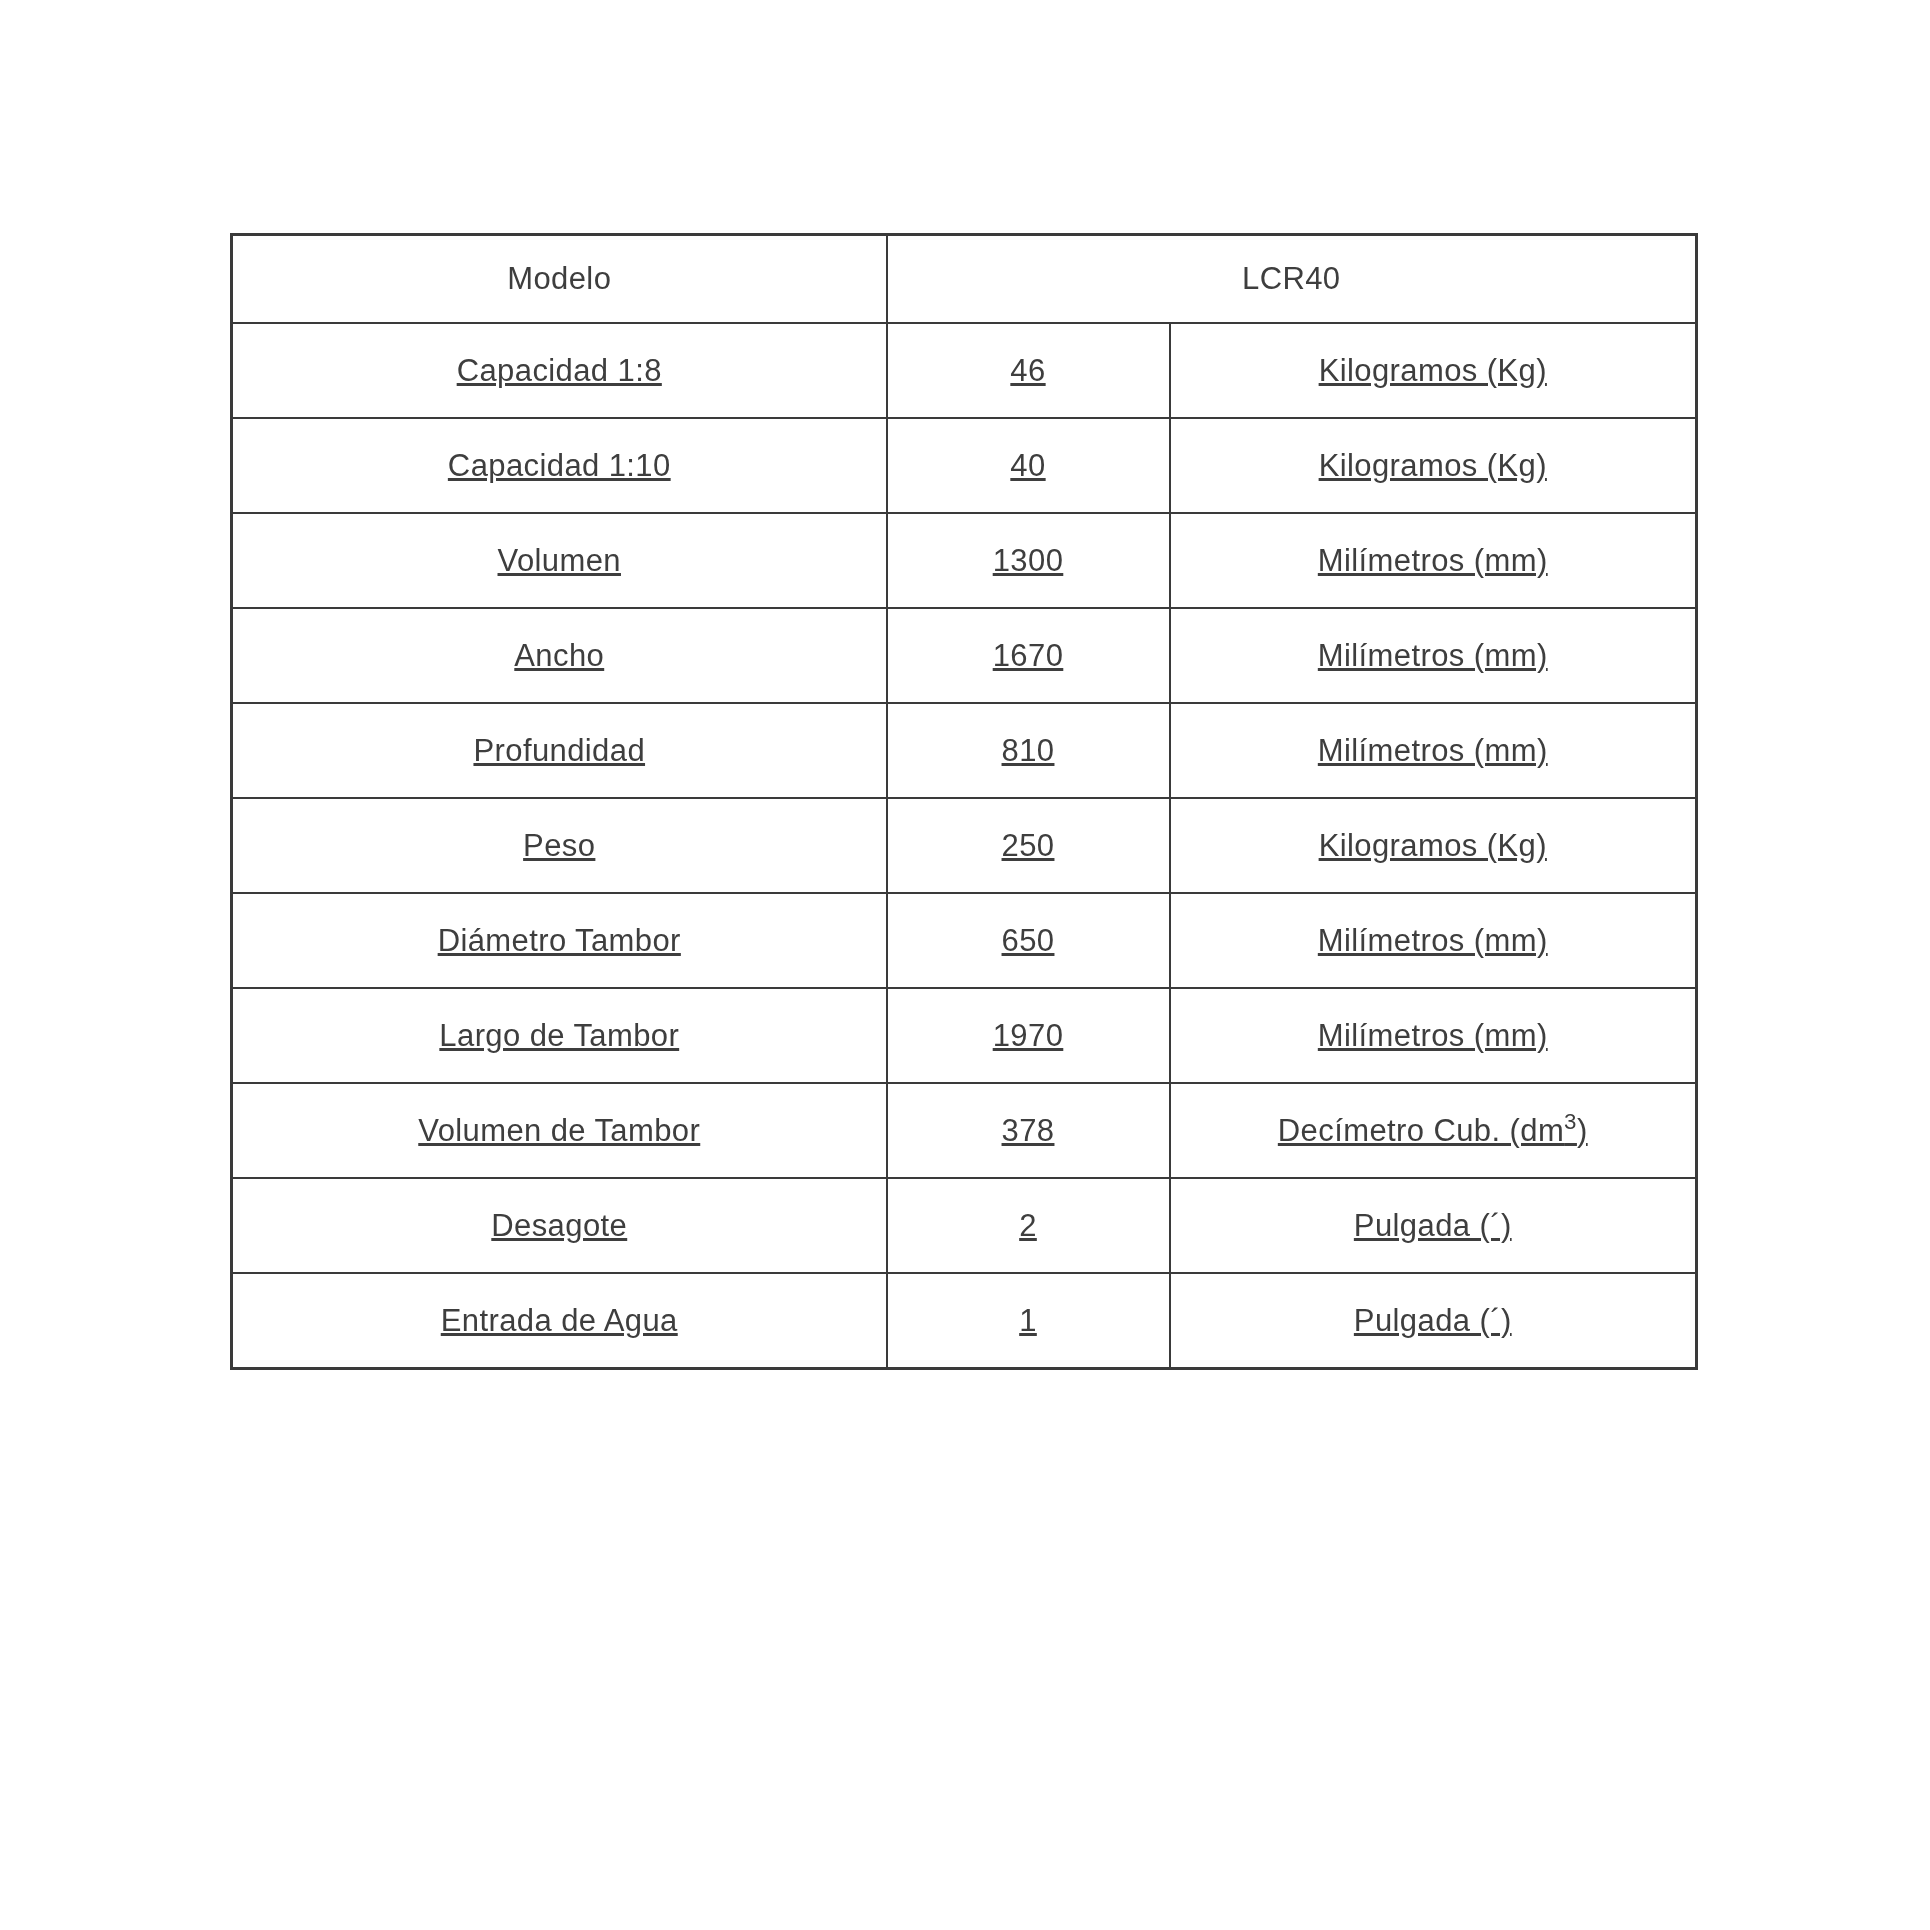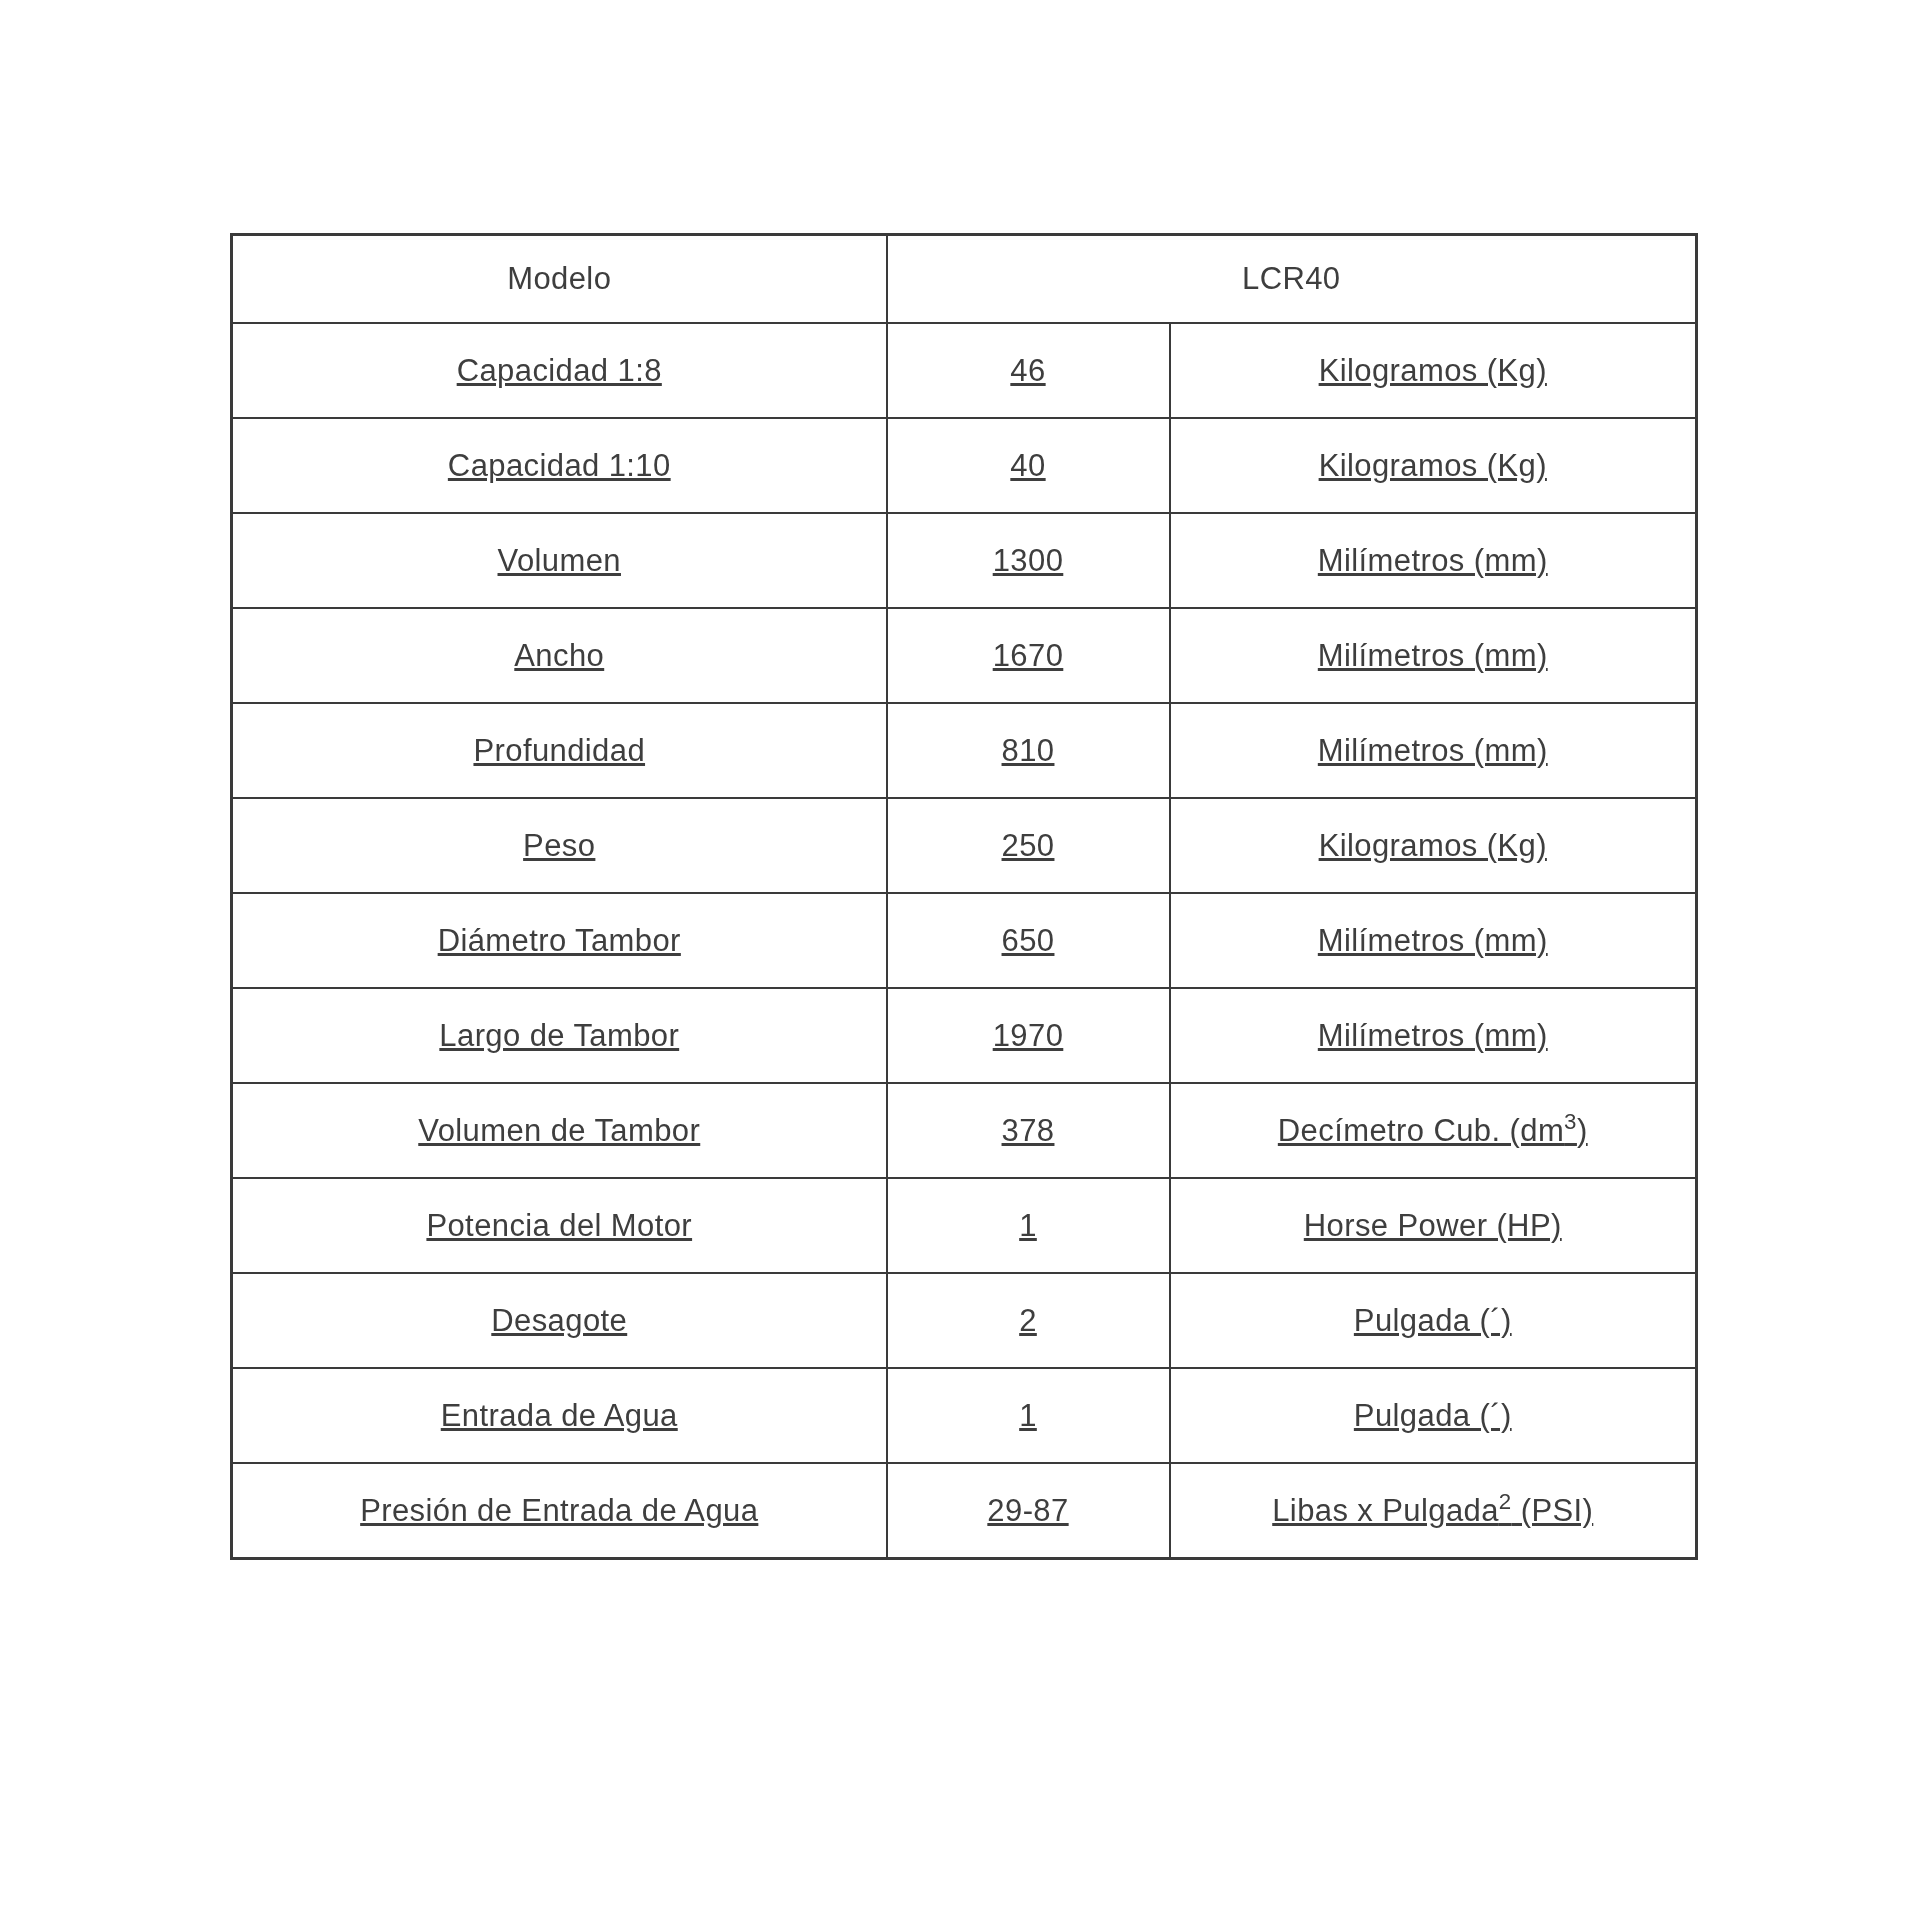--- a/index.html
+++ b/index.html
@@ -104,38 +104,28 @@
       <td><span>Milímetros (mm)</span><span class="sup"></span><span></span></td>
     </tr>
 
 
     <tr class="data-row">
       <td>Volumen de Tambor</td>
       <td>378</td>
       <td><span>Decímetro Cub. (dm</span><span class="sup">3</span><span>)</span></td>
     </tr>
 
-    <tr class="data-row">
-      <td>Potencia del Motor</td>
-      <td>1</td>
-      <td><span>Horse Power (HP)</span><span class="sup"></span><span></span></td>
-    </tr>
 
     <tr class="data-row">
       <td>Desagote</td>
       <td>2</td>
       <td><span>Pulgada (´)</span><span class="sup"></span><span></span></td>
     </tr>
 
     <tr class="data-row">
       <td>Entrada de Agua</td>
       <td>1</td>
       <td><span>Pulgada (´)</span><span class="sup"></span><span></span></td>
     </tr>
 
-    <tr class="data-row">
-      <td>Presión de Entrada de Agua</td>
-      <td>29-87</td>
-      <td><span>Libas x Pulgada</span><span class="sup">2</span><span> (PSI)</span></td>
-    </tr>
   </tbody>
 </table>
 
 
 </body></html>

